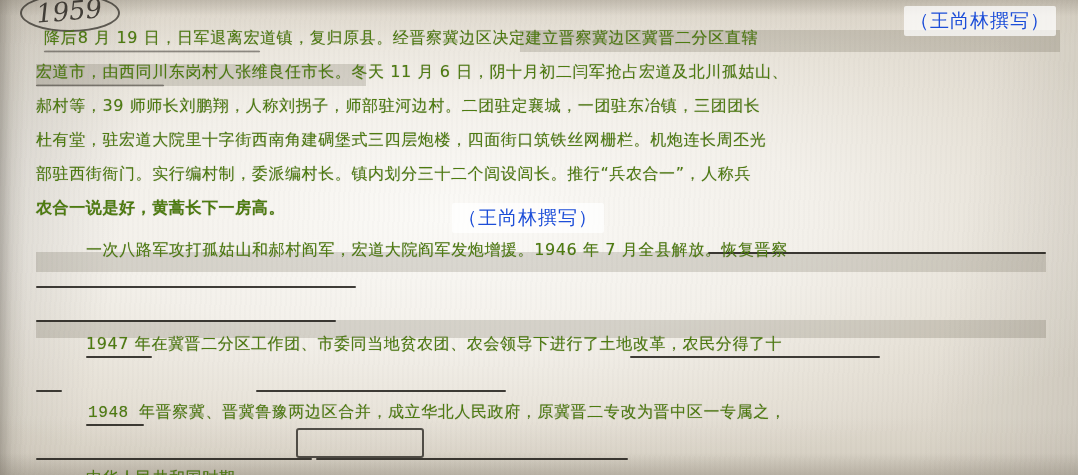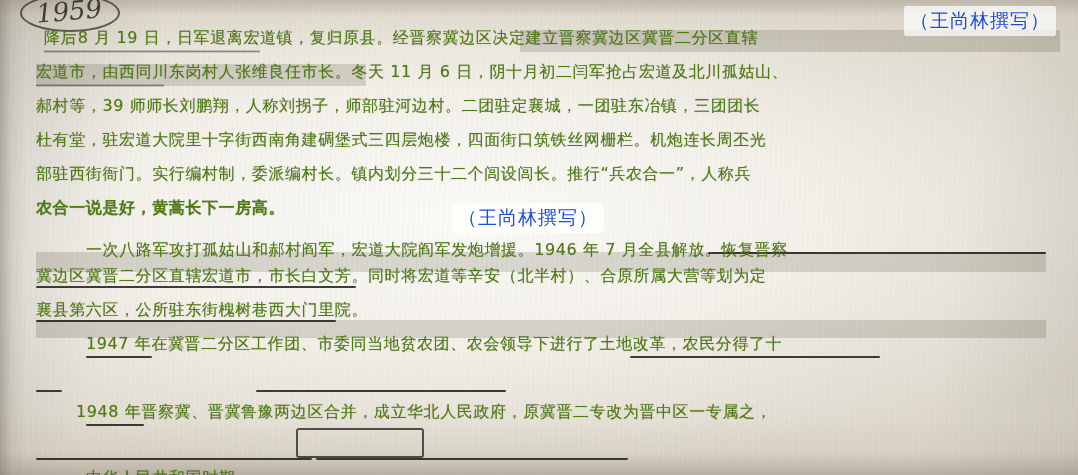--- a/index.html
+++ b/index.html
@@ -167,24 +167,22 @@
     </div>
 
   <div id="textlayer">
       <div class="line" style="left: 44px; top: 28px;">降后8 月 19 日，日军退离宏道镇，复归原县。经晋察冀边区决定建立晋察冀边区冀晋二分区直辖</div>
       <div class="line" style="left: 36px; top: 62px;">宏道市，由西同川东岗村人张维良任市长。冬天 11 月 6 日，阴十月初二闫军抢占宏道及北川孤姑山、</div>
       <div class="line" style="left: 36px; top: 96px;">郝村等，39 师师长刘鹏翔，人称刘拐子，师部驻河边村。二团驻定襄城，一团驻东冶镇，三团团长</div>
       <div class="line" style="left: 36px; top: 130px;">杜有堂，驻宏道大院里十字街西南角建碉堡式三四层炮楼，四面街口筑铁丝网栅栏。机炮连长周丕光</div>
       <div class="line" style="left: 36px; top: 164px;">部驻西街衙门。实行编村制，委派编村长。镇内划分三十二个闾设闾长。推行“兵农合一”，人称兵</div>
       <div class="line" style="left: 36px; top: 198px; font-weight: bold;">农合一说是好，黄蒿长下一房高。</div>
       <div class="line indent" style="left: 86px; top: 232px; margin-top: 8px;">一次八路军攻打孤姑山和郝村阎军，宏道大院阎军发炮增援。1946 年 7 月全县解放。恢复晋察</div>
-      <div class="line" style="left: 36px; top: 266px;">冀边区冀晋二分区直辖宏道市，市长白文芳。同时将宏道等辛安（北半村）、合原所属大营等划为定</div>
-      <div class="line" style="left: 36px; top: 300px;">襄县第六区，公所驻东街槐树巷西大门里院。</div>
       <div class="line indent" style="left: 86px; top: 334px; text-align: right;">1947 年在冀晋二分区工作团、市委同当地贫农团、农会领导下进行了土地改革，农民分得了十</div>
-      <div class="line indent" style="left: 76px; top: 402px;">1948 年晋察冀、晋冀鲁豫两边区合并，成立华北人民政府，原冀晋二专改为晋中区一专属之，</div>
+      <div class="line indent" style="left: 88px; top: 402px; font-family: Liberation Mono, monospace;">1948 年晋察冀、晋冀鲁豫两边区合并，成立华北人民政府，原冀晋二专改为晋中区一专属之，</div>
       <div class="line indent" style="left: 86px; top: 468px;">中华人民共和国时期</div>
     </div>
 
   <div id="hand">1959</div>
 
   <div class="stamp" id="stamp-top">（王尚林撰写）</div>
   <div class="stamp" id="stamp-mid">（王尚林撰写）</div>
 </div>
 
 </body></html>

